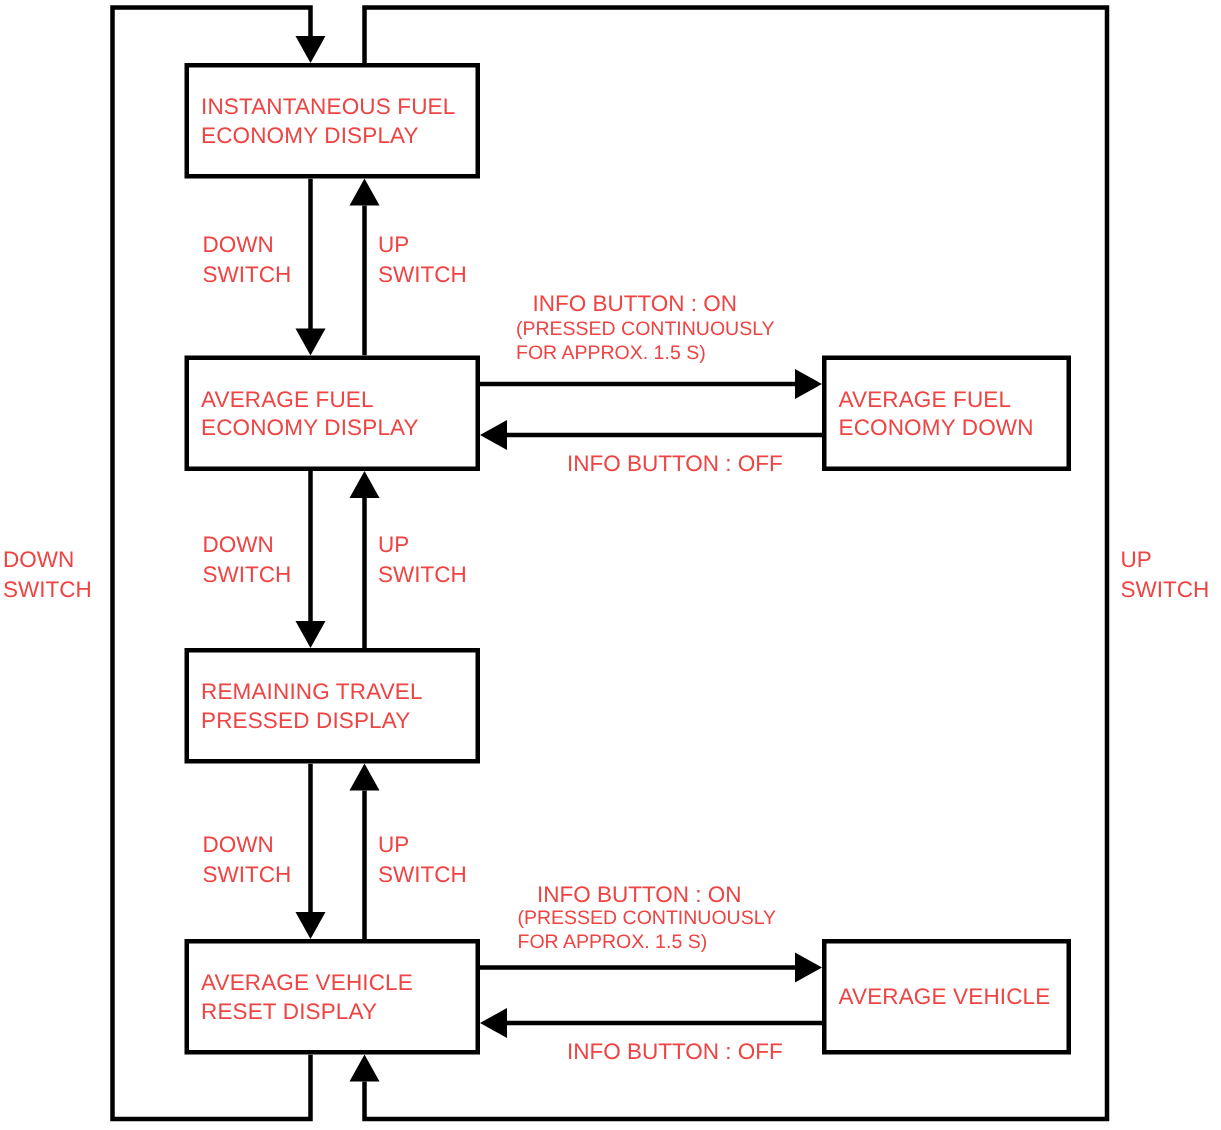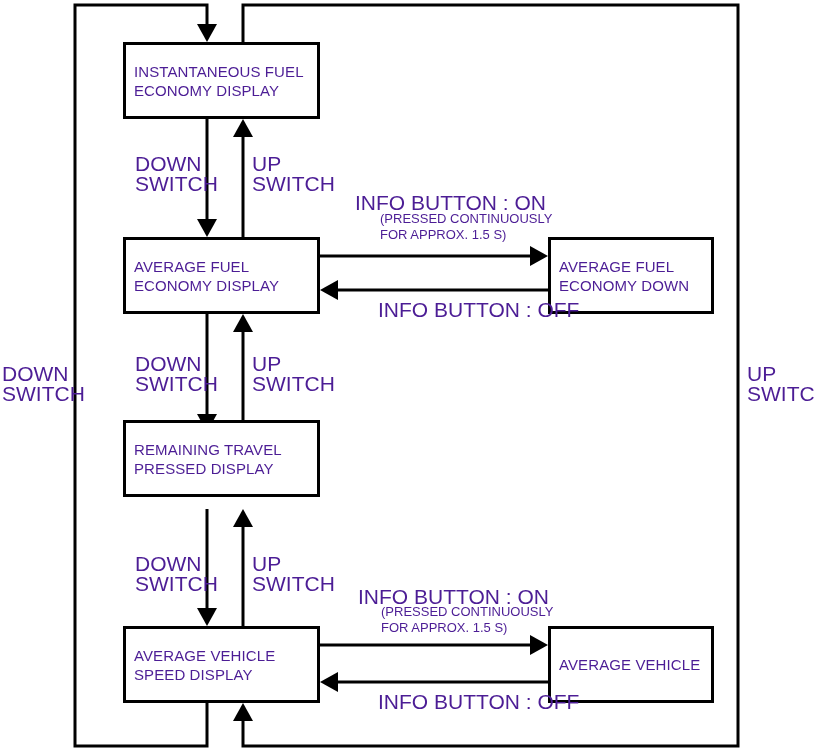--- a/index.html
+++ b/index.html
@@ -7,21 +7,21 @@
     padding: 0;
     background: #ffffff;
     font-family: "Liberation Sans", "DejaVu Sans", sans-serif;
   }
   .canvas {
     position: relative;
     width: 814px;
     height: 753px;
     background: #ffffff;
     overflow: hidden;
-    color: #4c1d95;
+    color: #ef4444;
   }
   .canvas svg {
     position: absolute;
     left: 0;
     top: 0;
   }
   .node {
     position: absolute;
     box-sizing: border-box;
     background: #ffffff;
@@ -30,36 +30,35 @@
     flex-direction: column;
     justify-content: center;
     padding-left: 8px;
     font-size: 15px;
     line-height: 19px;
     letter-spacing: 0.1px;
     white-space: nowrap;
   }
   .n1 { left: 123px; top: 42px;  width: 197px; height: 77px; }
   .n2 { left: 123px; top: 237px; width: 197px; height: 77px; }
-  .n3 { left: 123px; top: 420px; width: 197px; height: 77px; }
+  .n3 { left: 123px; top: 432px; width: 197px; height: 77px; }
   .n4 { left: 123px; top: 626px; width: 197px; height: 77px; }
   .r1 { left: 548px; top: 237px; width: 166px; height: 77px; }
   .r2 { left: 548px; top: 626px; width: 166px; height: 77px; }
   .lbl {
     position: absolute;
-    font-size: 21px;
+    font-size: 15px;
     line-height: 20px;
     white-space: nowrap;
   }
   .note {
     position: absolute;
     font-size: 13px;
     line-height: 16px;
     white-space: nowrap;
-    margin-left: 36px;
   }
 </style>
 </head>
 <body>
 
 <div class="canvas">
 
   <svg width="814" height="753" viewBox="0 0 814 753">
     <g stroke="#000000" stroke-width="3" fill="none">
       <path d="M207 703 V746 H75 V5 H207 V25"></path>
@@ -98,21 +97,21 @@
   <div class="node n2">
     <div>AVERAGE FUEL</div>
     <div>ECONOMY DISPLAY</div>
   </div>
   <div class="node n3">
     <div>REMAINING TRAVEL</div>
     <div>PRESSED DISPLAY</div>
   </div>
   <div class="node n4">
     <div>AVERAGE VEHICLE</div>
-    <div>SPEED DISPLAY</div>
+    <div>RESET DISPLAY</div>
   </div>
   <div class="node r1">
     <div>AVERAGE FUEL</div>
     <div>ECONOMY DOWN</div>
   </div>
   <div class="node r2">
     <div>AVERAGE VEHICLE</div>
   </div>
 
   <div class="lbl" style="left:135px; top:154px;">

